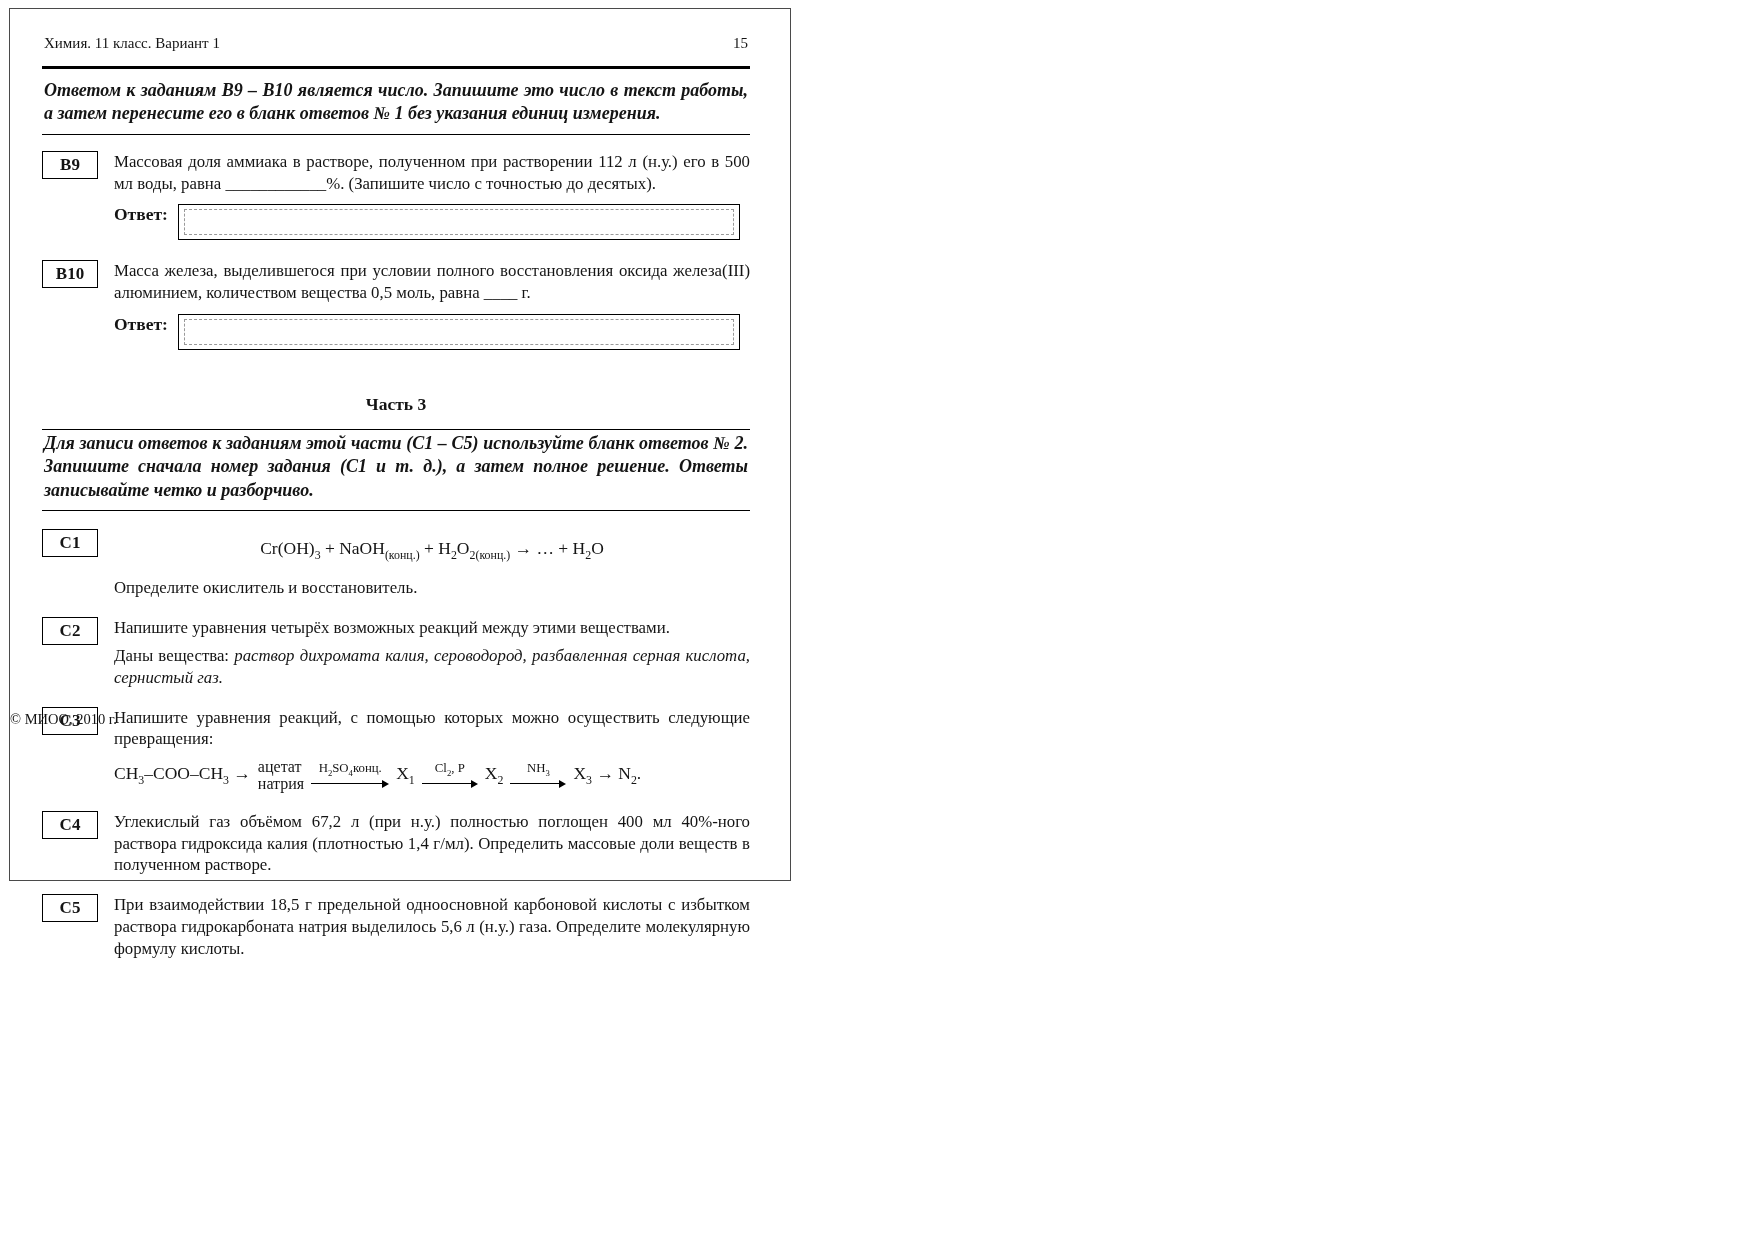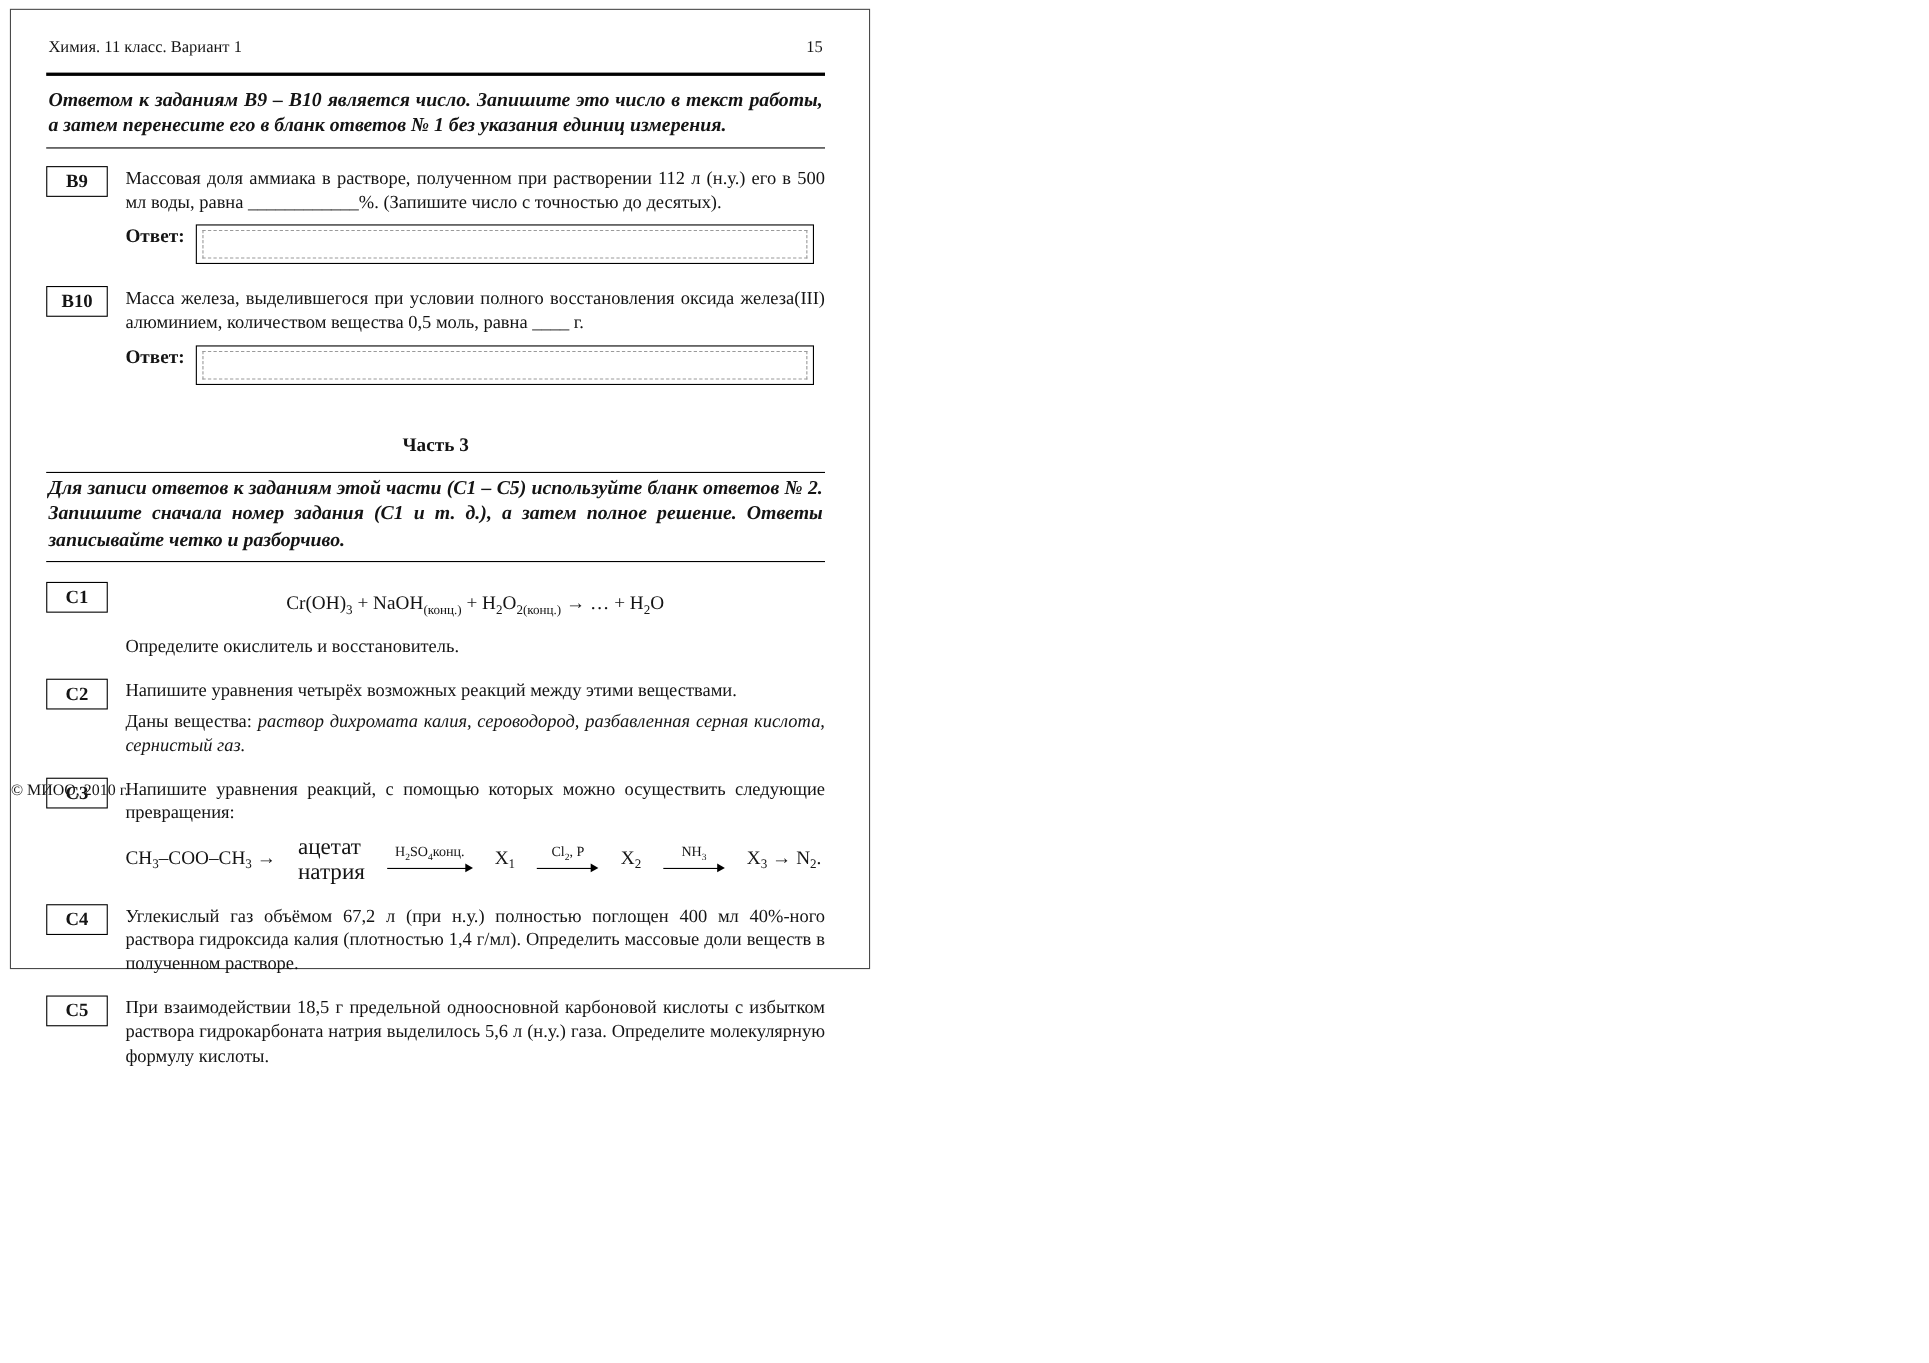--- a/index.html
+++ b/index.html
@@ -45,24 +45,24 @@
   }
   .answer-inner { width:100%; height:100%; border:1px dashed #9a9a9a; }
   .part-title {
     text-align:center; font-weight:bold; font-size:17.5px;
     margin:44px 0 14px 0;
   }
   .formula-line { text-align:center; font-size:17.5px; margin:8px 0 14px 0; }
   sub { font-size:0.68em; }
   .it { font-style:italic; }
   .chain {
-    display:flex; align-items:center; gap:20px;
+    display:flex; align-items:center; gap:7px;
     font-size:17.5px; margin-top:8px; white-space:nowrap;
   }
-  .stack { display:flex; flex-direction:column; line-height:1.08; font-size:21px; }
+  .stack { display:flex; flex-direction:column; line-height:1.08; font-size:16px; }
   .rxn { display:flex; flex-direction:column; align-items:center; line-height:1; }
   .rxn-label { font-size:12.8px; margin-bottom:1px; }
   .arrow-line { position:relative; width:78px; height:10px; }
   .arrow-line.short { width:56px; }
   .arrow-line::before {
     content:''; position:absolute; left:0; right:3px; top:4.5px; height:1.2px; background:#000;
   }
   .arrow-line::after {
     content:''; position:absolute; right:0; top:1px; width:0; height:0;
     border-left:7px solid #000; border-top:4px solid transparent; border-bottom:4px solid transparent;

